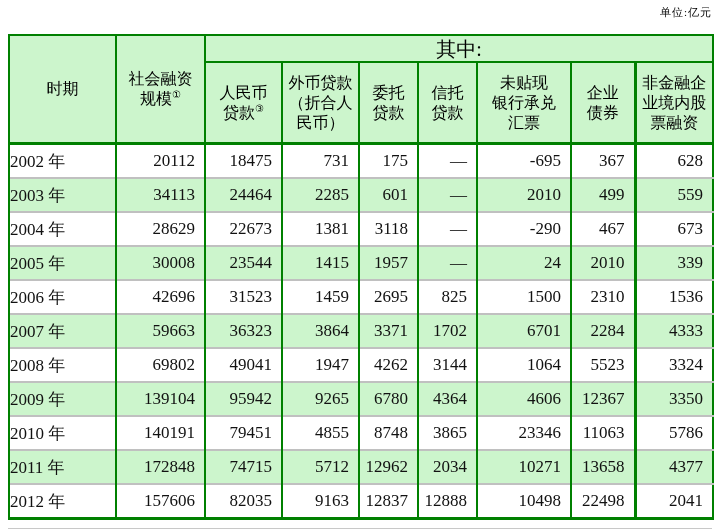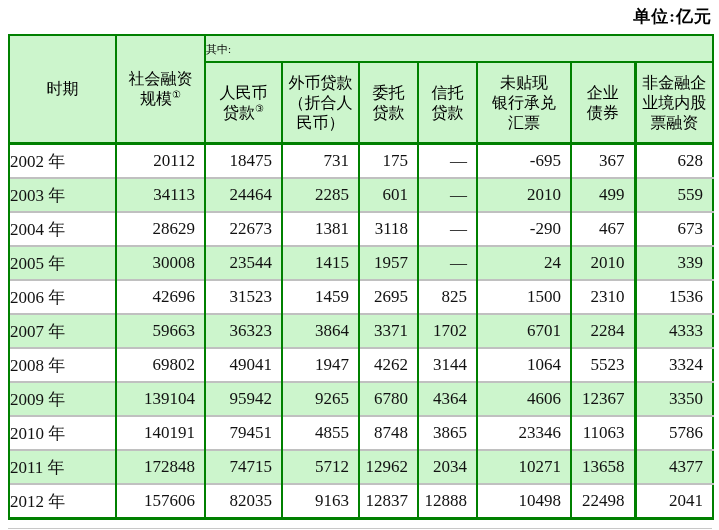--- a/index.html
+++ b/index.html
@@ -12,23 +12,22 @@
   .canvas{
     position:relative;
     width:719px;height:530px;
     background:#ffffff;
     font-family:"Liberation Serif","DejaVu Serif",serif;
     color:var(--text);
     overflow:hidden;
   }
   .unit-label{
     position:absolute;top:5px;right:7px;
-    font-size:17px;color:#000;
+    font-size:11px;color:#000;
     letter-spacing:1px;
-    font-weight:bold;
   }
   table.fin{
     position:absolute;left:8px;top:34px;
     width:704px;
     border-collapse:collapse;
     table-layout:fixed;
   }
   table.fin{
     border:2px solid var(--border-green);
     border-bottom-width:3px;
@@ -43,24 +42,24 @@
   thead th{
     background:var(--bg-green);
     font-size:16px;
     line-height:20px;
     text-align:center;
     vertical-align:middle;
     color:#000;
   }
   th.ofwhich{
     height:25px;
-    text-align:left;
+    text-align:center;
     vertical-align:middle;
     padding-left:4px;
-    font-size:11px;
+    font-size:20px;
     border-bottom:2px solid var(--border-green);
   }
   tr.sub-row th{
     height:79px;
     border-bottom:3px solid var(--border-green);
   }
   th.period, th.total{
     border-bottom:3px solid var(--border-green);
   }
   .pre{white-space:pre-line;}

